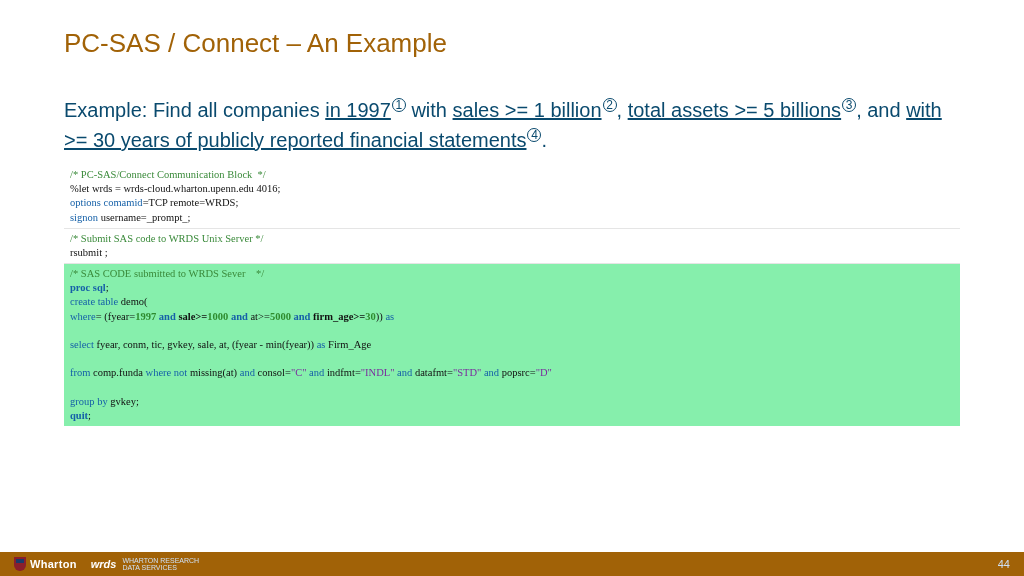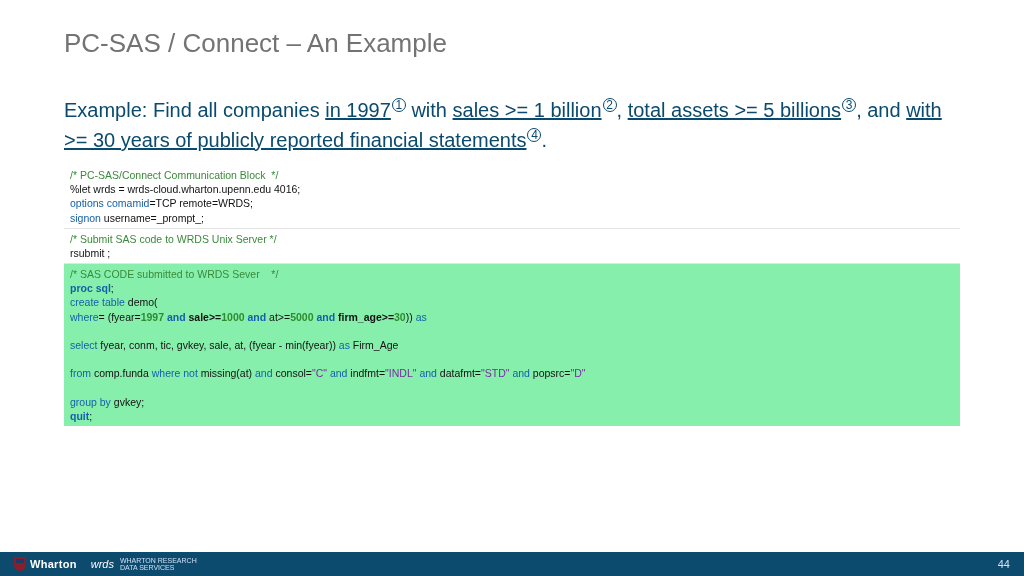--- a/index.html
+++ b/index.html
@@ -11,21 +11,21 @@
     position: relative;
     overflow: hidden;
   }
   .slide {
     width: 100%;
     height: 100%;
     padding: 28px 64px 0 64px;
     position: relative;
   }
   .title {
-    color: #737373;
+    color: #a16207;
     font-size: 26px;
     font-weight: 400;
     margin-bottom: 36px;
   }
   .example-text {
     color: #0a4a6e;
     font-size: 20px;
     line-height: 1.5;
     margin-bottom: 10px;
   }
@@ -36,21 +36,21 @@
     vertical-align: super;
     border: 1px solid #0a4a6e;
     border-radius: 50%;
     width: 14px;
     height: 14px;
     line-height: 12px;
     text-align: center;
     margin-left: 1px;
   }
   .codeblock {
-    font-family: Liberation Sans, sans-serif;
+    font-family: Liberation Serif, serif;
     font-size: 10.5px;
     line-height: 1.35;
     padding: 3px 6px;
     white-space: pre;
     border-bottom: 1px solid #e5e5e5;
   }
   .codeblock:last-of-type { border-bottom: none; }
   .hl {
     background: #86efac;
   }
@@ -61,41 +61,41 @@
   .c-num { color: #2e8b2e; font-weight: bold; }
   .c-str { color: #7a2c9e; }
   .c-macro { color: #111; }
 
   .footer {
     position: absolute;
     bottom: 0;
     left: 0;
     right: 0;
     height: 24px;
-    background: #0c4a6e;
+    background: #a16207;
     color: #fff;
     display: flex;
     align-items: center;
     padding: 0 14px;
     font-size: 11px;
   }
   .footer .shield {
     display: inline-block;
     width: 12px; height: 14px;
     background: #8a1f2b;
     border-radius: 0 0 6px 6px;
     margin-right: 4px;
     position: relative;
   }
   .footer .shield::after{
     content:""; position:absolute; left:2px; top:2px; width:8px; height:4px;
     background:#1a3a6a;
   }
   .footer .wharton { font-weight: 600; letter-spacing: .3px; margin-right: 14px; }
-  .footer .wrds-logo { font-style: italic; font-weight: 400; margin-right: 6px; }
+  .footer .wrds-logo { font-style: italic; font-weight: 700; margin-right: 6px; }
   .footer .wrds-sub { font-size: 7px; line-height: 1; color: #cfe0f3; }
   .footer .page { margin-left: auto; color: #cfe0f3; font-size: 11px; }
 </style>
 </head>
 <body>
 
 <div class="slide">
 
   <h1 class="title">PC-SAS / Connect – An Example</h1>
 

